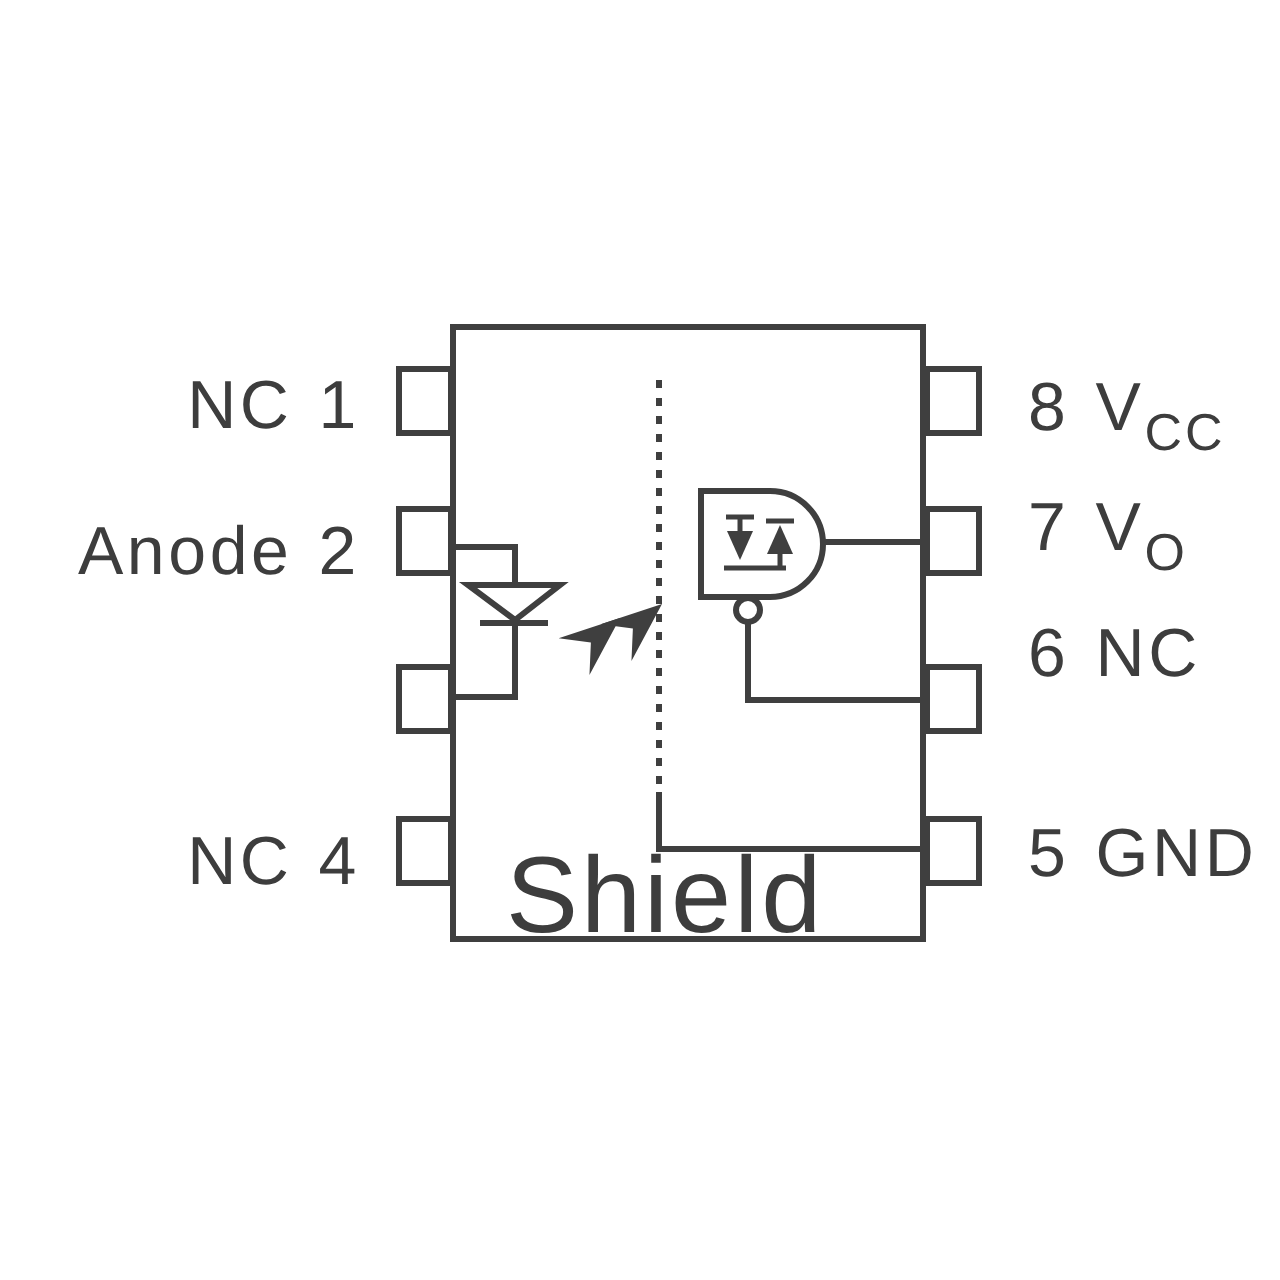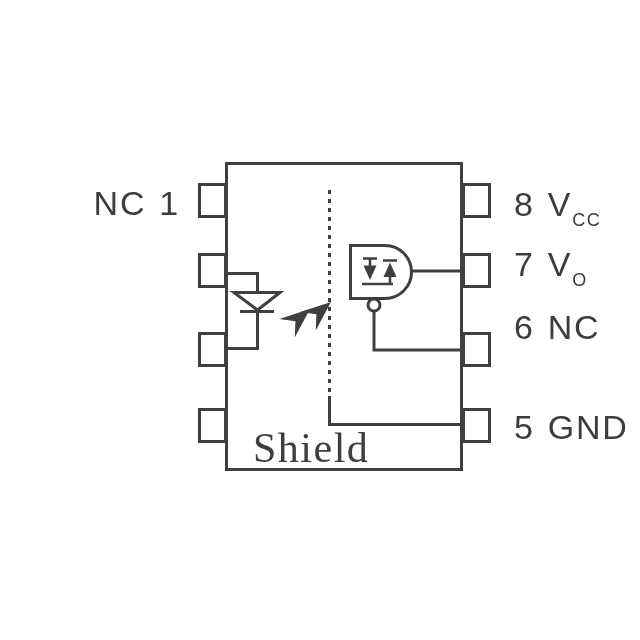--- a/index.html
+++ b/index.html
@@ -23,33 +23,32 @@
     font-size:34px;
     letter-spacing:1.8px;
     line-height:34px;
     white-space:nowrap;
     color:var(--text-color);
   }
   .pin-label.left{left:0;width:180px;text-align:right;}
   .pin-label.right{left:514px;text-align:left;}
   .gap{display:inline-block;width:13px;}
   .sub{
-    font-size:18px;
+    font-size:26px;
     letter-spacing:1.5px;
     position:relative;
     top:10px;
   }
   .shield-label{
     position:absolute;
     left:253px;top:427px;
-    font-size:42px;
+    font-size:54px;
     letter-spacing:1.5px;
     line-height:42px;
     color:var(--text-color);
-    font-family:Liberation Serif, serif;
   }
 </style>
 </head>
 <body>
 
 <div class="stage">
 
   <svg class="schem" width="640" height="640" viewBox="0 0 640 640">
 
     <rect x="226.5" y="163.5" width="235" height="306" fill="none" stroke="currentColor" stroke-width="3"></rect>
@@ -88,20 +87,26 @@
     <line x1="411" y1="271" x2="462" y2="271" stroke="currentColor" stroke-width="3"></line>
 
     <circle cx="374" cy="305" r="6" fill="#ffffff" stroke="currentColor" stroke-width="3"></circle>
 
     <path d="M 374 311 V 350 H 462" fill="none" stroke="currentColor" stroke-width="3"></path>
   </svg>
 
   <div class="pin-label left" style="top:186px">
     <span>NC</span><span class="gap"></span><span>1</span>
   </div>
+  <div class="pin-label left" style="top:259px">
+    <span>Anode</span><span class="gap"></span><span>2</span>
+  </div>
+  <div class="pin-label left" style="top:414px">
+    <span>NC</span><span class="gap"></span><span>4</span>
+  </div>
 
   <div class="pin-label right" style="top:187px">
     <span>8</span><span class="gap"></span><span>V</span><span class="sub">CC</span>
   </div>
   <div class="pin-label right" style="top:247px">
     <span>7</span><span class="gap"></span><span>V</span><span class="sub">O</span>
   </div>
   <div class="pin-label right" style="top:310px">
     <span>6</span><span class="gap"></span><span>NC</span><span class="sub"></span>
   </div>

